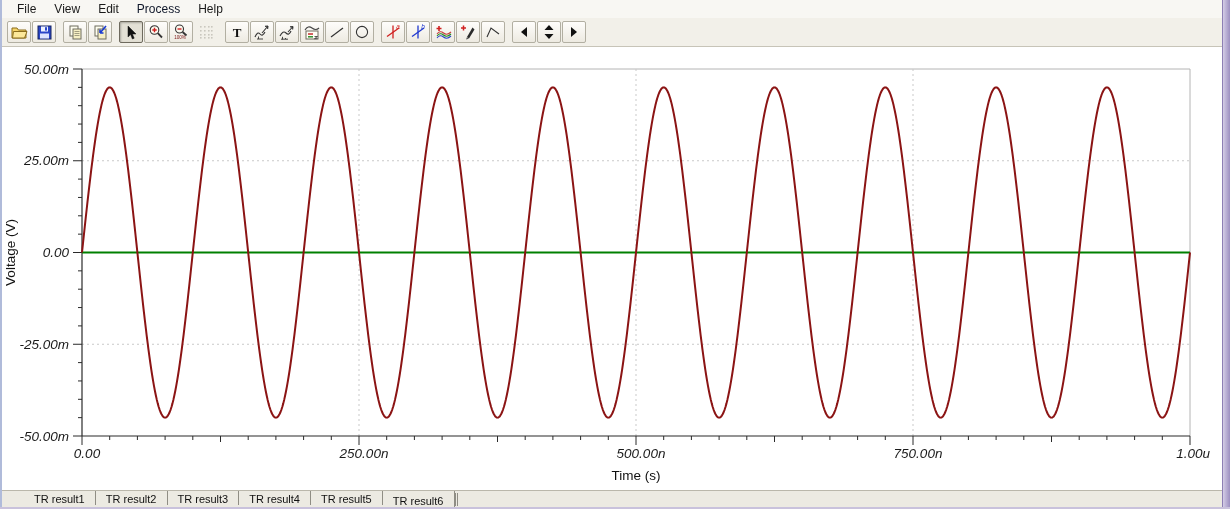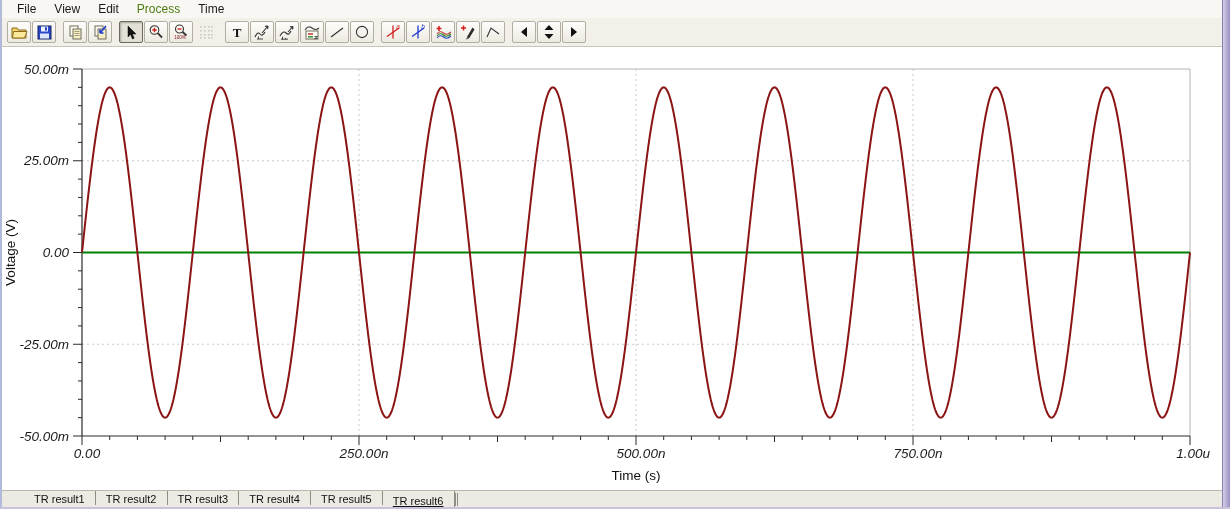--- a/index.html
+++ b/index.html
@@ -16,21 +16,21 @@
                 background:linear-gradient(to right,#d4cde6,#9c8fc0); border-left:1px solid #8d7fb4;}
   .bottom-edge{ position:absolute; left:0; bottom:0; width:1230px; height:2px; background:#c9c2dc; }
 
   
   .menu-bar {
     position:absolute; left:2px; top:0; width:1220px; height:19px;
     background:#f8f7f3; border-bottom:1px solid #e2dfd7;
     display:flex; align-items:center; padding-left:6px; gap:0;
   }
   .menu-item { font-size:12px; color:#1a1a1a; padding:1px 9px; cursor:default; }
-  .menu-item.disabled { color:#4d7c0f; }
+  .menu-item.disabled { color:#0f172a; }
 
   
   .toolbar {
     position:absolute; left:2px; top:18px; width:1220px; height:29px;
     background:#f2f0e9; border-bottom:1px solid #c7c4b8;
     display:flex; align-items:center; padding-left:5px;
   }
   .tb-group { display:flex; gap:1px; margin-right:7px; }
   .tb-btn {
     width:24px; height:22px; display:flex; align-items:center; justify-content:center;
@@ -47,34 +47,34 @@
   #chart-svg text { font-family:"Liberation Sans", sans-serif; }
   .tick-label { font-style: italic; }
 
   
   .tab-bar {
     position:absolute; left:2px; top:490px; width:1220px; height:23px;
     background:#eceae2; border-top:1px solid #bab7ab;
     display:flex; align-items:flex-start; padding-left:22px; font-size:11px; color:#111;
   }
   .tab { padding:2px 10px 0 10px; border-right:1px solid #8f8d84; cursor:default; white-space:nowrap; }
-  .tab.active { padding-top:4px;text-decoration:underline; }
+  .tab.active { padding-top:4px; }
   .tab-end { width:3px; height:13px; margin-top:2px; border-left:1px solid #8f8d84; border-right:1px solid #8f8d84; }
 </style>
 </head>
 <body>
 
 <div class="left-edge"></div>
 
 <div class="menu-bar">
   <span class="menu-item">File</span>
   <span class="menu-item">View</span>
   <span class="menu-item">Edit</span>
   <span class="menu-item disabled">Process</span>
-  <span class="menu-item">Time</span>
+  <span class="menu-item">Help</span>
 </div>
 
 <div class="toolbar">
 
   <div class="tb-group">
     <div class="tb-btn">
       <svg class="ic" width="17" height="15" viewBox="0 0 17 15">
         <path d="M1 3 h5 l1.4 2 H15 v8 H1 Z" fill="#f6d469" stroke="#8a6d1d" stroke-width="1"></path>
         <path d="M2.5 6.5 H16 L13.5 13 H1.5 Z" fill="#fce89a" stroke="#8a6d1d" stroke-width="1"></path>
       </svg>

